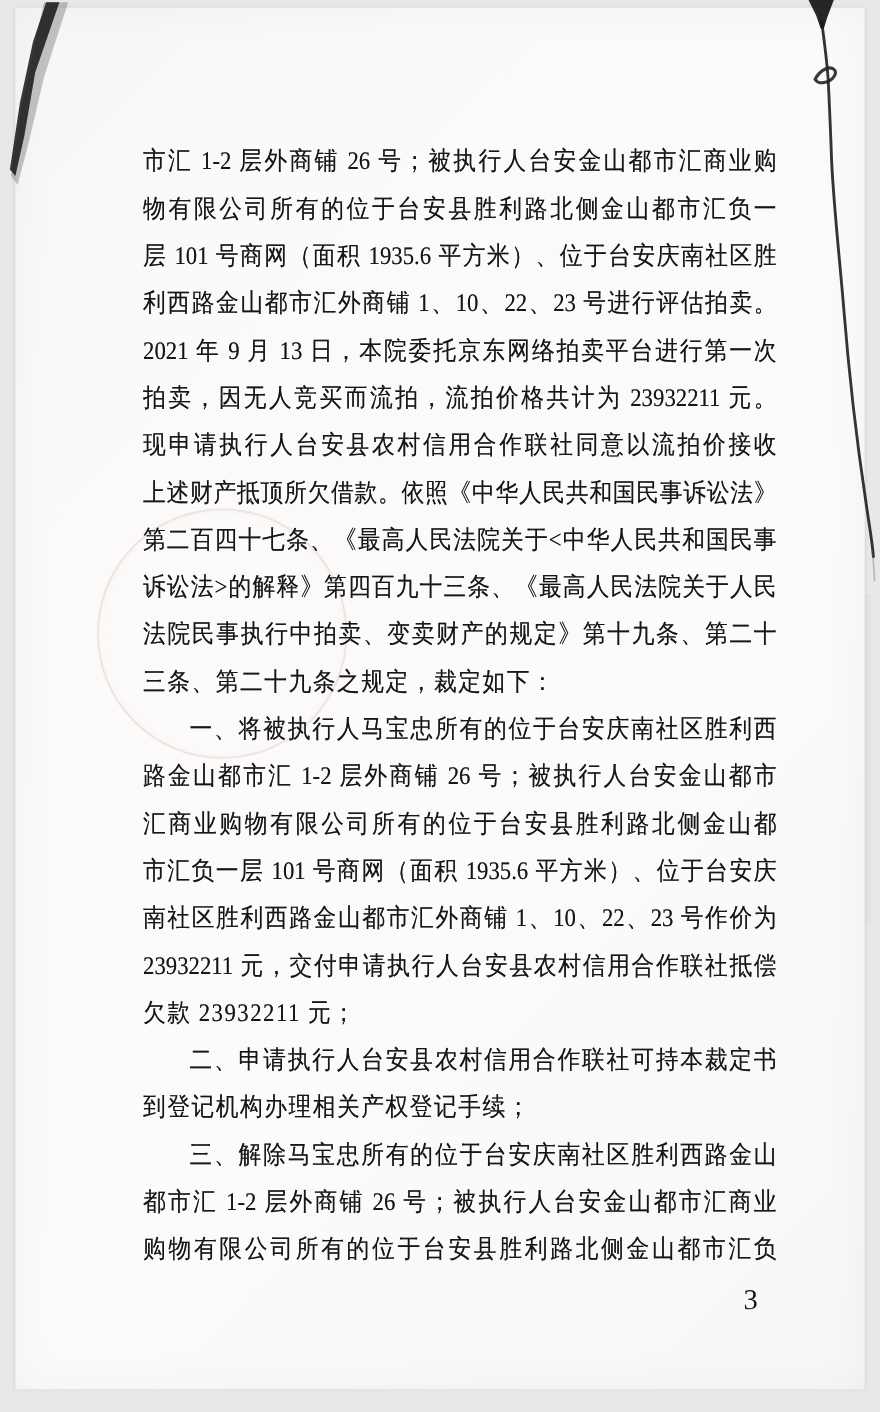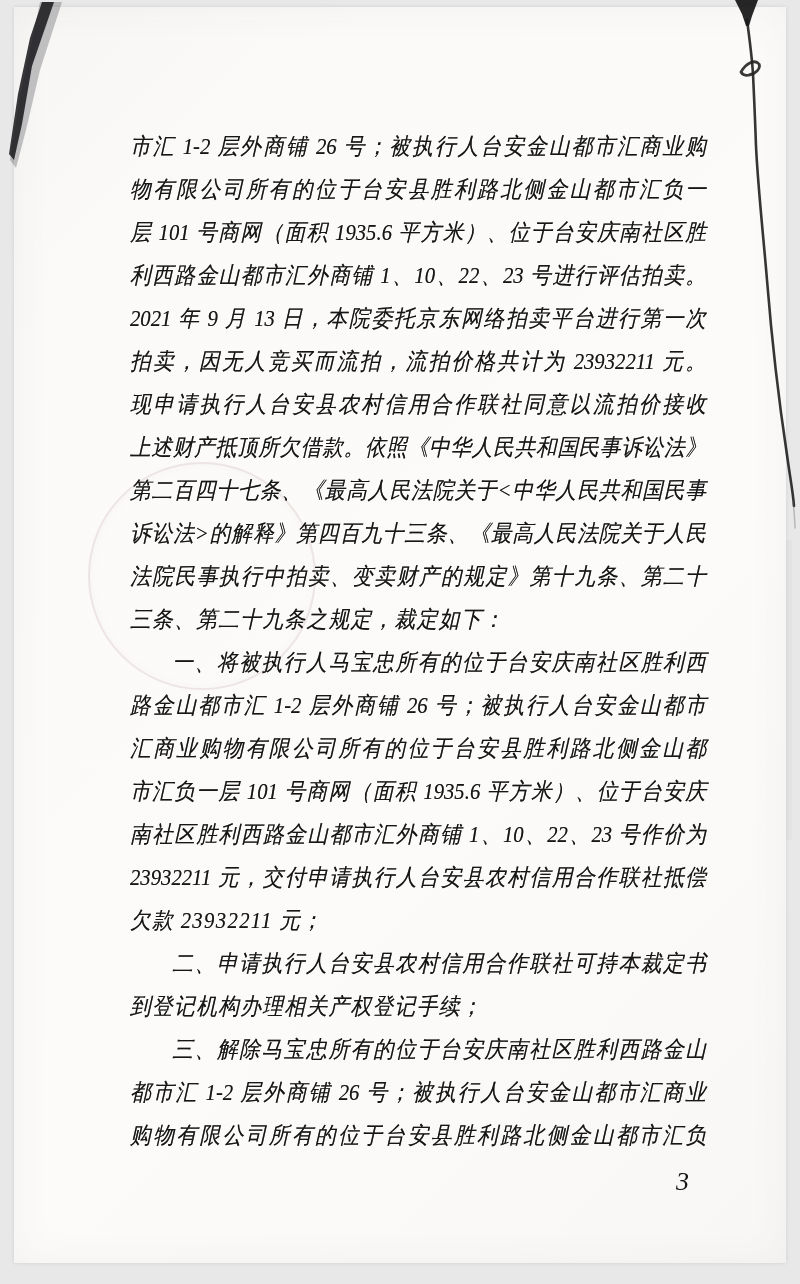--- a/index.html
+++ b/index.html
@@ -8,21 +8,20 @@
     width: 800px;
     height: 1284px;
     overflow: hidden;
     background: #e9e8e8;
     font-family: "Liberation Serif", "DejaVu Serif", serif;
   }
   .stage {
     position: relative;
     width: 800px;
     height: 961px;
-    font-style: italic;
   }
   
   .paper {
     position: absolute;
     left: 14px;
     top: 7px;
     width: 772px;
     height: 1256px;
     background: linear-gradient(135deg, #f7f6f5 0%, #fbfaf9 18%, #fcfbfa 60%, #f8f7f6 100%);
     box-shadow: inset 0 0 40px rgba(80,80,85,0.05), 0 0 4px rgba(0,0,0,0.10);

